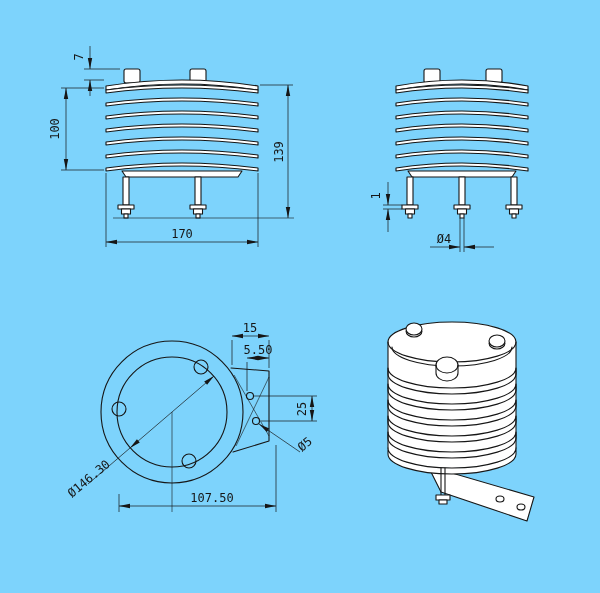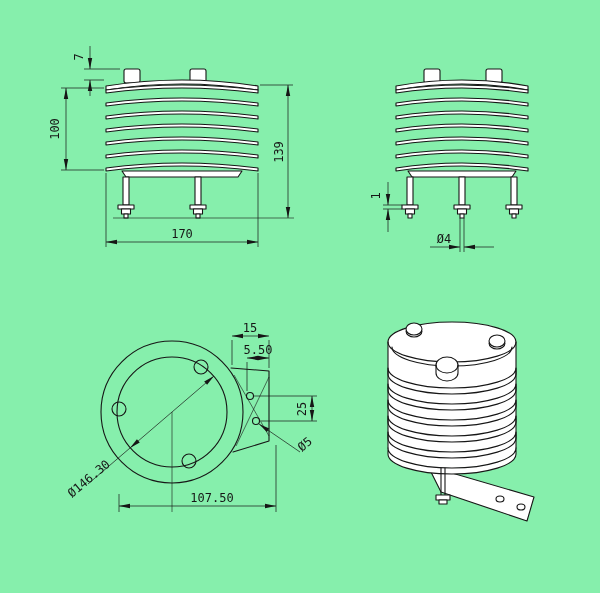--- a/index.html
+++ b/index.html
@@ -1,16 +1,16 @@
 <!DOCTYPE html>
 <html><head>
 <meta charset="utf-8">
 <style>
   html,body{margin:0;padding:0;background:#f5f5f5;}
-  .sheet{width:600px;height:593px;background:#86efac;position:relative;overflow:hidden;
+  .sheet{width:600px;height:593px;background:#7dd3fc;position:relative;overflow:hidden;
          font-family:"DejaVu Sans Mono", monospace;}
   svg{display:block;}
   .part{stroke:#161616;stroke-width:1.1;fill:none;stroke-linecap:round;stroke-linejoin:round;}
   .partf{stroke:#161616;stroke-width:1.1;fill:#ffffff;stroke-linejoin:round;}
   .dim{stroke:#161616;stroke-width:0.7;fill:none;}
   .thin{stroke:#161616;stroke-width:0.6;fill:none;}
   .dimtext{font:12px "DejaVu Sans Mono", monospace;fill:#161616;stroke:none;}
 </style>
 </head>
 <body>

